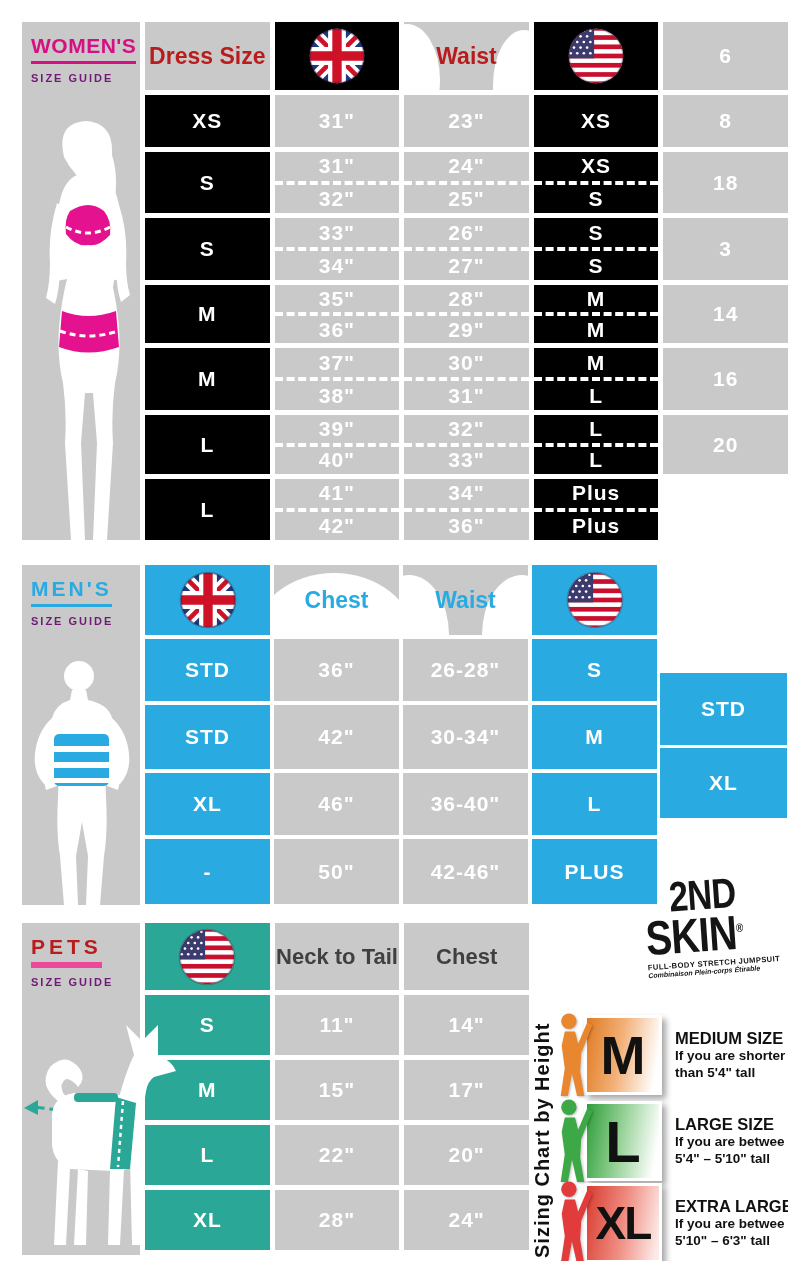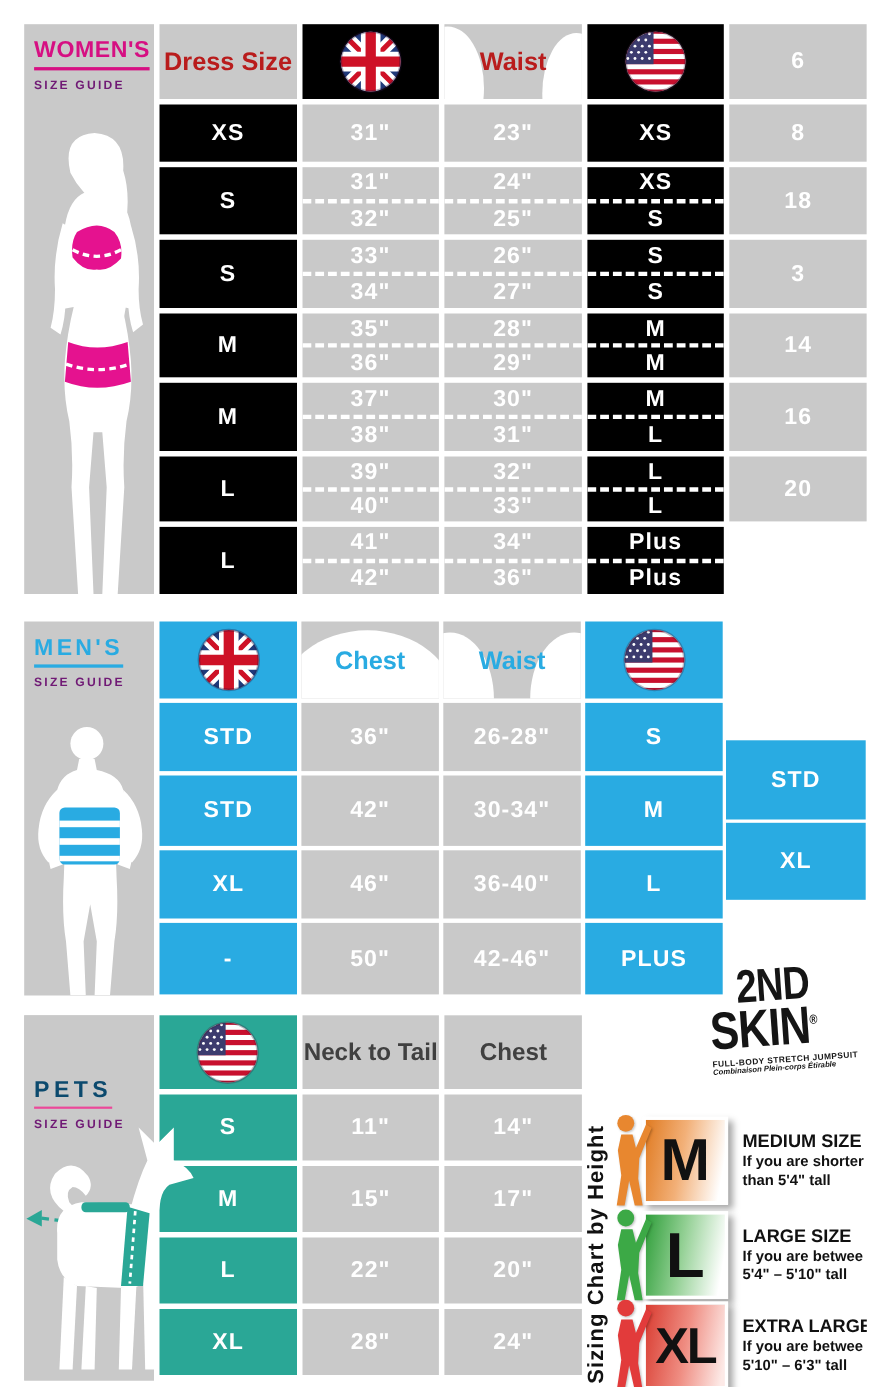--- a/index.html
+++ b/index.html
@@ -7,21 +7,21 @@
   #page {
     position:relative; width:788px; height:1261px; background:#ffffff;
     font-family:"Liberation Sans", sans-serif; overflow:hidden;
   }
   .section { position:absolute; }
   .sidebar { position:absolute; left:0; top:0; width:118px; background:#c9c9c9; overflow:hidden; }
   .sidebar .titlebox { position:relative; z-index:3; padding:12px 0 0 9px; }
   .side-title { display:inline-block; font-weight:bold; font-size:21px; letter-spacing:0.5px; padding-bottom:3px; }
   .side-title.mag { color:#d60f82; border-bottom:3px solid #d60f82; }
   .side-title.blu { color:#29abe2; border-bottom:3px solid #29abe2; letter-spacing:3px; }
-  .side-title.tea { color:#0c4a6e; border-bottom:2px solid #ec4899; letter-spacing:4px;margin-top:44px; }
+  .side-title.tea { color:#b91c1c; border-bottom:6px solid #ec4899; letter-spacing:4px; }
   .side-sub { color:#701a75; font-weight:bold; font-size:11px; letter-spacing:2px; margin-top:8px; }
   .silhouette { position:absolute; left:0; bottom:0; z-index:1; }
 
   .grid { position:absolute; display:grid; }
   .cell { position:relative; display:flex; align-items:center; justify-content:center;
           font-weight:bold; overflow:hidden; }
   .gray { background:#c9c9c9; color:#fff; }
   .magenta { background:#000000; color:#fff; }
   .blue { background:#29abe2; color:#fff; }
   .teal { background:#2aa796; color:#fff; }

